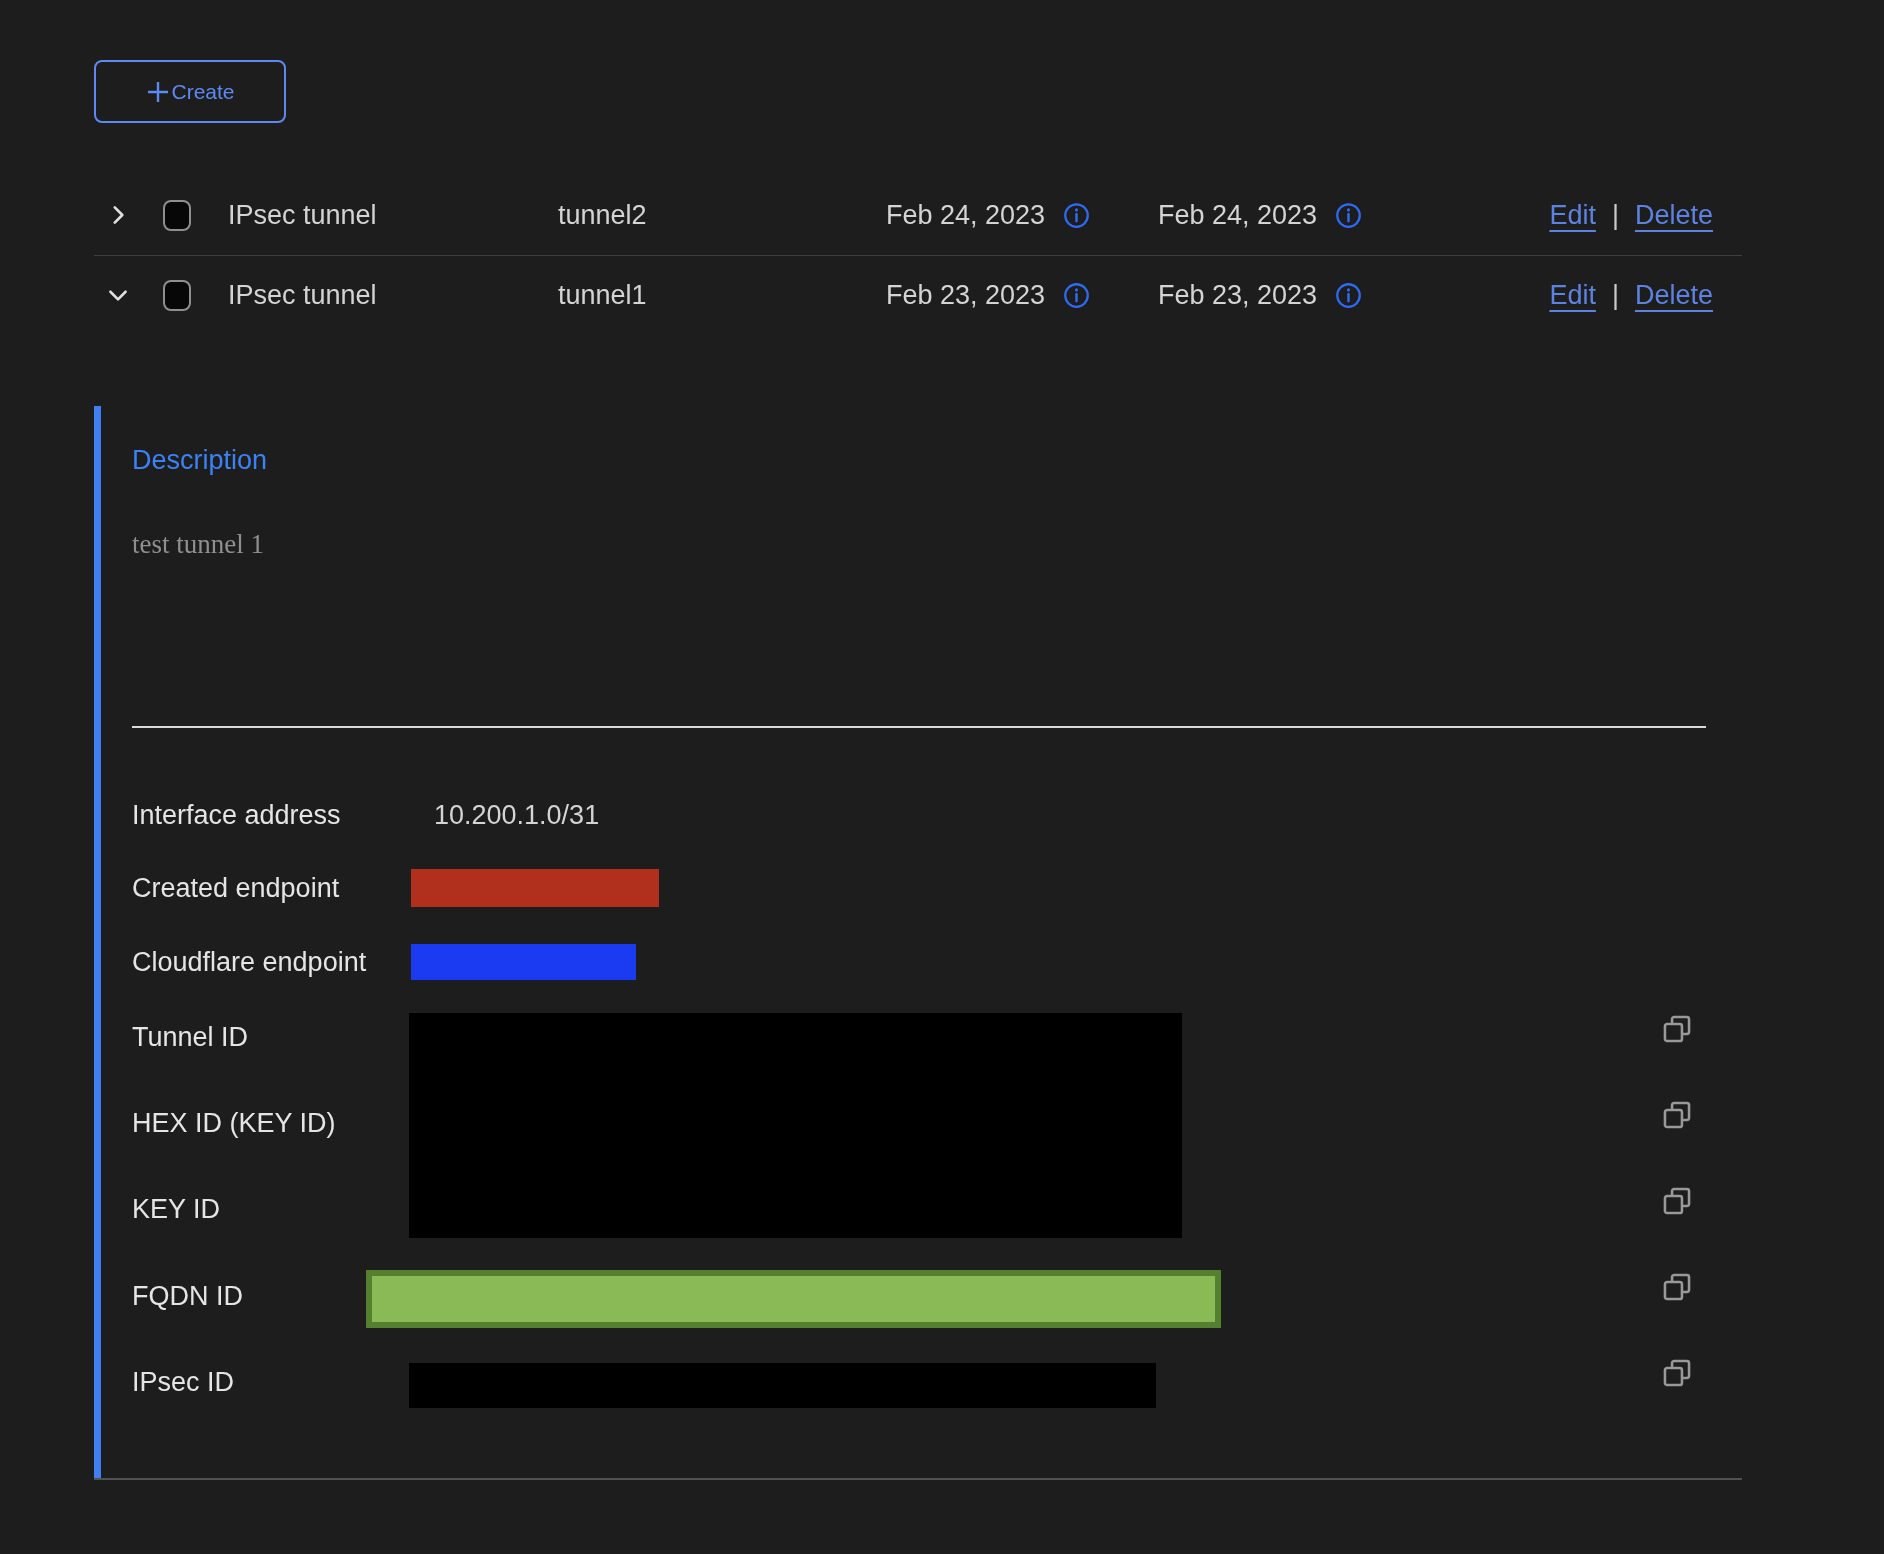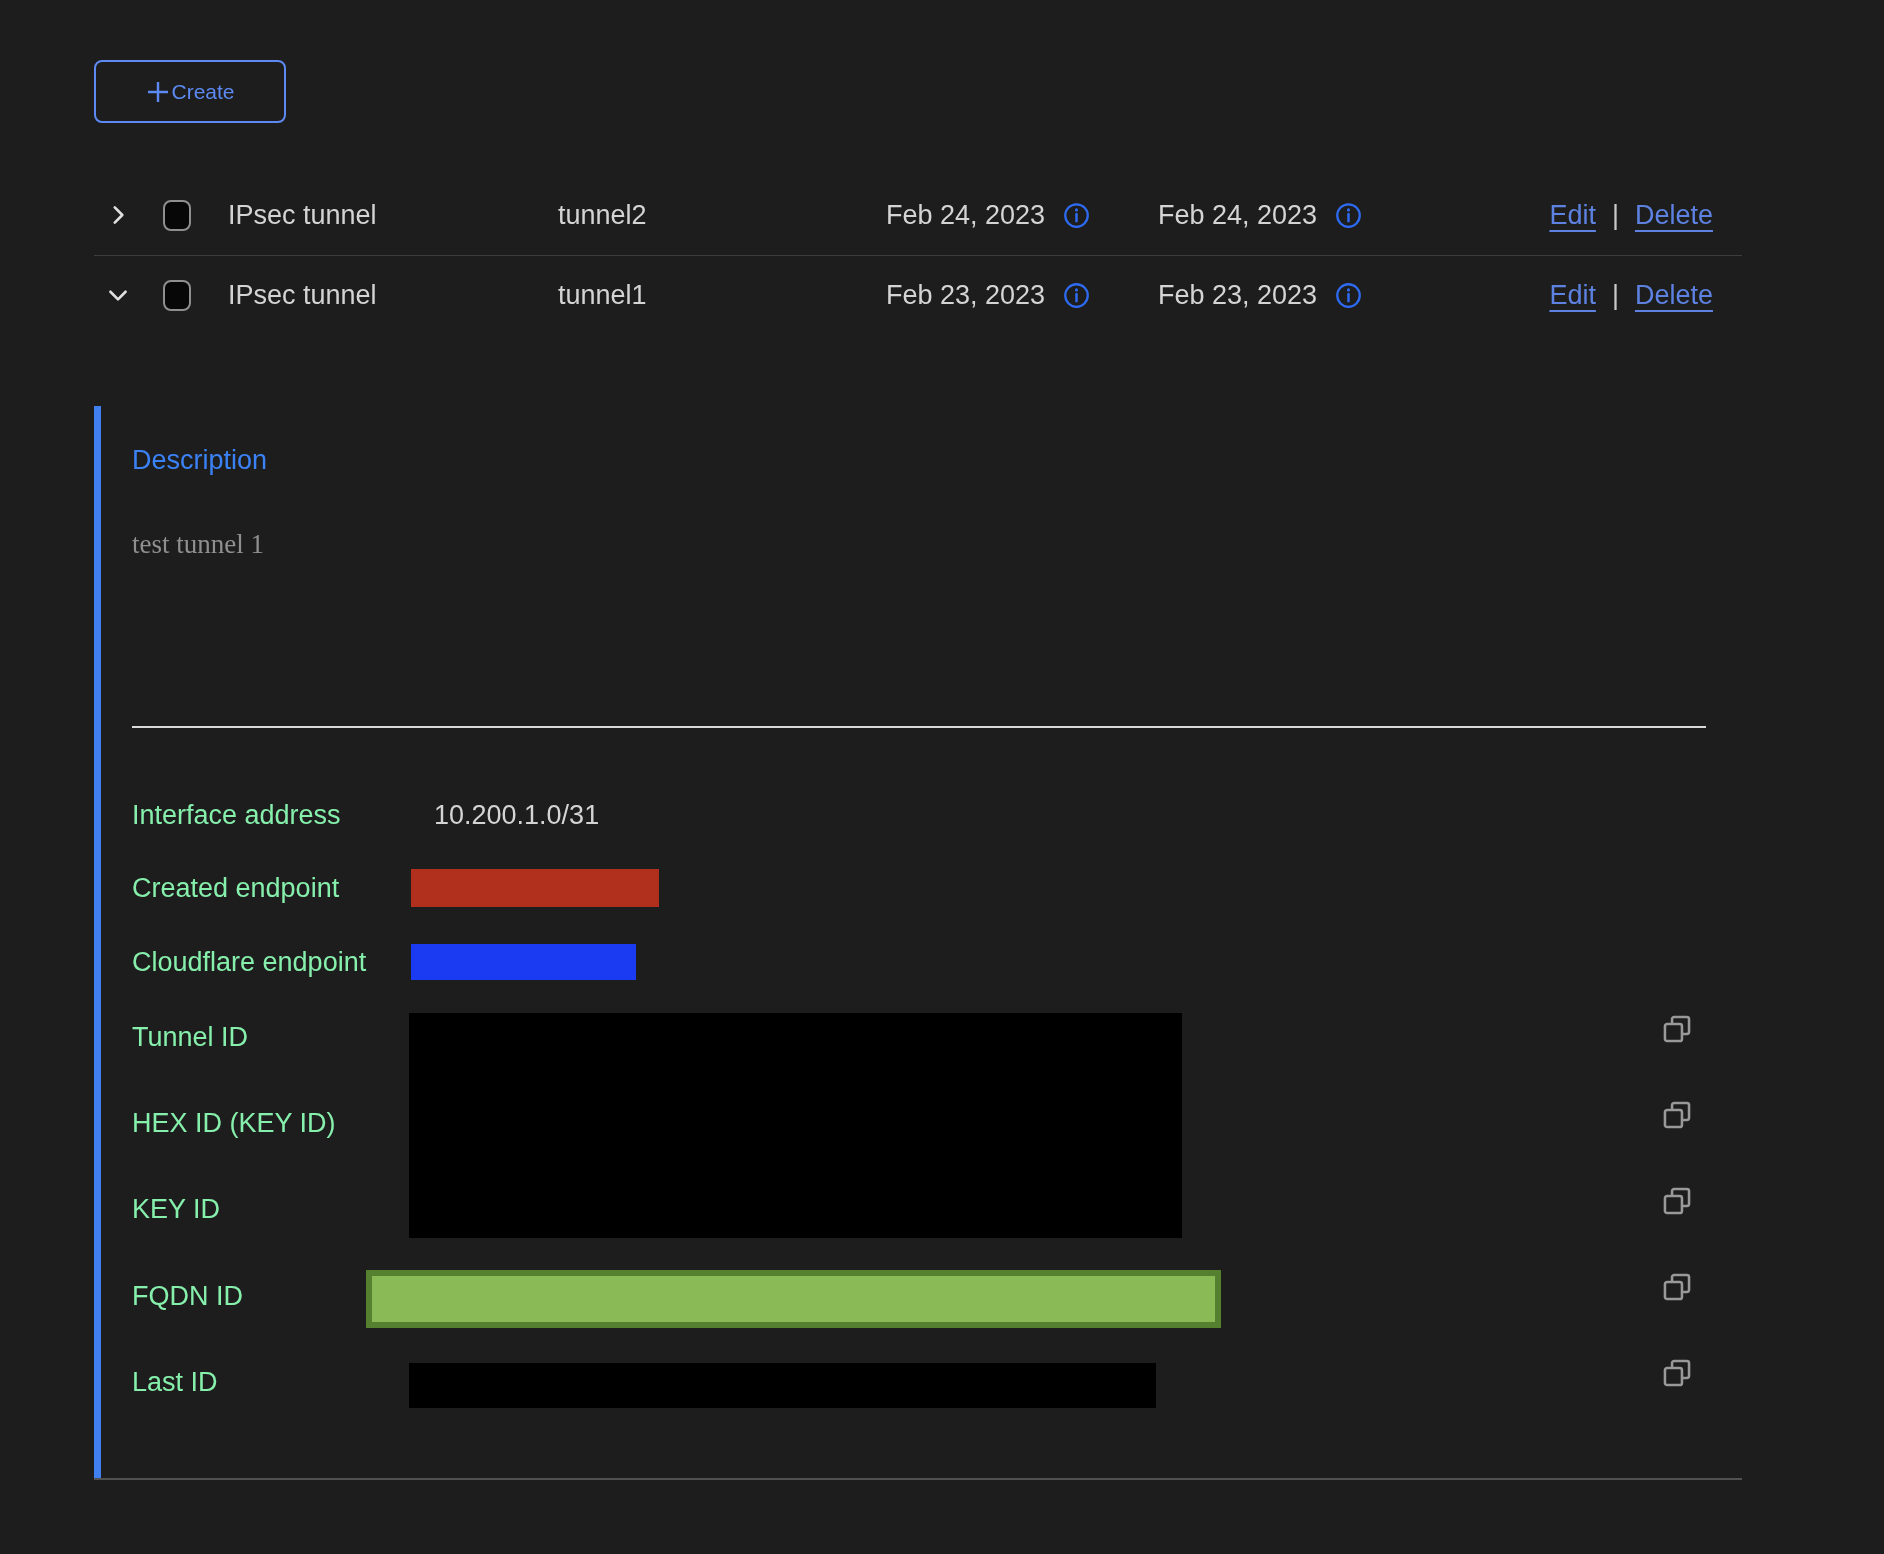--- a/index.html
+++ b/index.html
@@ -86,21 +86,21 @@
     position:absolute;left:38px;top:196px;
     width:316px;height:62px;
     display:flex;align-items:center;justify-content:center;
     background:transparent;
     border:2px solid var(--accent-blue);
     border-radius:8px;
     color:var(--accent-blue);
     font-size:27px;font-family:inherit;cursor:pointer;
   }
   .divider{position:absolute;left:38px;top:324px;width:1574px;height:2px;background:var(--divider-light);}
-  .field-label{position:absolute;left:38px;font-size:27px;color:#86efac;white-space:nowrap;}
+  .field-label{position:absolute;left:38px;font-size:27px;color:#e5e5e5;white-space:nowrap;}
   .field-value{position:absolute;font-size:27px;color:var(--text-secondary);white-space:nowrap;}
   .redact{position:absolute;}
   .redact.red{left:317px;top:467px;width:248px;height:38px;background:var(--redaction-red);}
   .redact.blue{left:317px;top:542px;width:225px;height:36px;background:var(--redaction-blue);}
   .redact.black-large{left:315px;top:611px;width:773px;height:225px;background:var(--redaction-black);}
   .redact.green{left:272px;top:868px;width:843px;height:46px;background:var(--redaction-green-fill);border:6px solid var(--redaction-green-border);}
   .redact.black{left:315px;top:961px;width:747px;height:45px;background:var(--redaction-black);}
   .copy-btn{position:absolute;left:1566px;width:34px;height:34px;background:none;border:none;padding:0;cursor:pointer;}
   .copy-btn svg{display:block;}
 </style>
@@ -228,21 +228,21 @@
 
     <div class="field-label" style="top:879px">FQDN ID</div>
     <div class="redact green"></div>
     <button class="copy-btn" style="top:868px">
       <svg width="34" height="34" viewBox="0 0 24 24">
         <rect x="8.5" y="3.5" width="12" height="12" rx="1.5" fill="none" stroke="var(--copy-icon)" stroke-width="1.8"></rect>
         <rect x="3.5" y="8.5" width="12" height="12" rx="1.5" fill="var(--page-bg)" stroke="var(--copy-icon)" stroke-width="1.8"></rect>
       </svg>
     </button>
 
-    <div class="field-label" style="top:965px">Last ID</div>
+    <div class="field-label" style="top:965px">IPsec ID</div>
     <div class="redact black"></div>
     <button class="copy-btn" style="top:954px">
       <svg width="34" height="34" viewBox="0 0 24 24">
         <rect x="8.5" y="3.5" width="12" height="12" rx="1.5" fill="none" stroke="var(--copy-icon)" stroke-width="1.8"></rect>
         <rect x="3.5" y="8.5" width="12" height="12" rx="1.5" fill="var(--page-bg)" stroke="var(--copy-icon)" stroke-width="1.8"></rect>
       </svg>
     </button>
   </div>
 
 </div>

